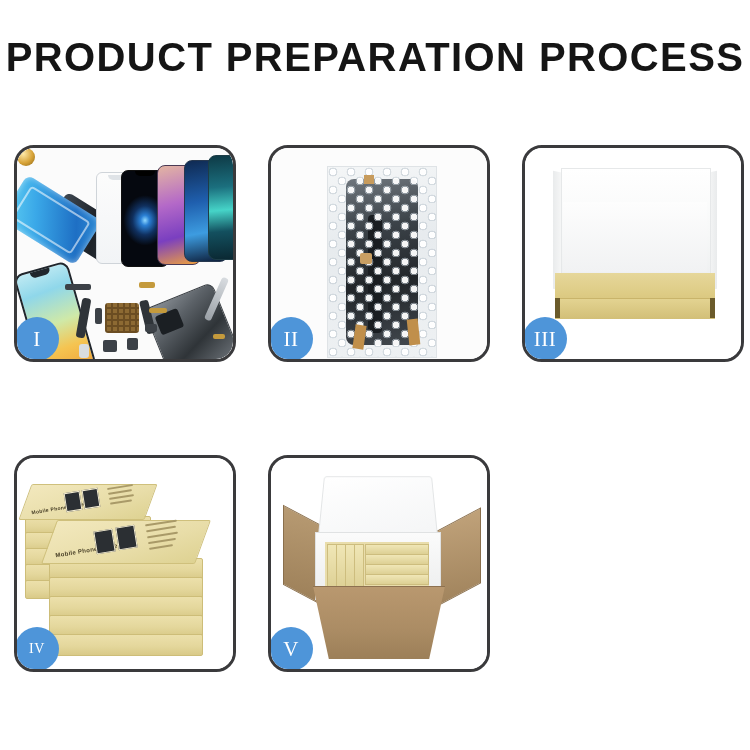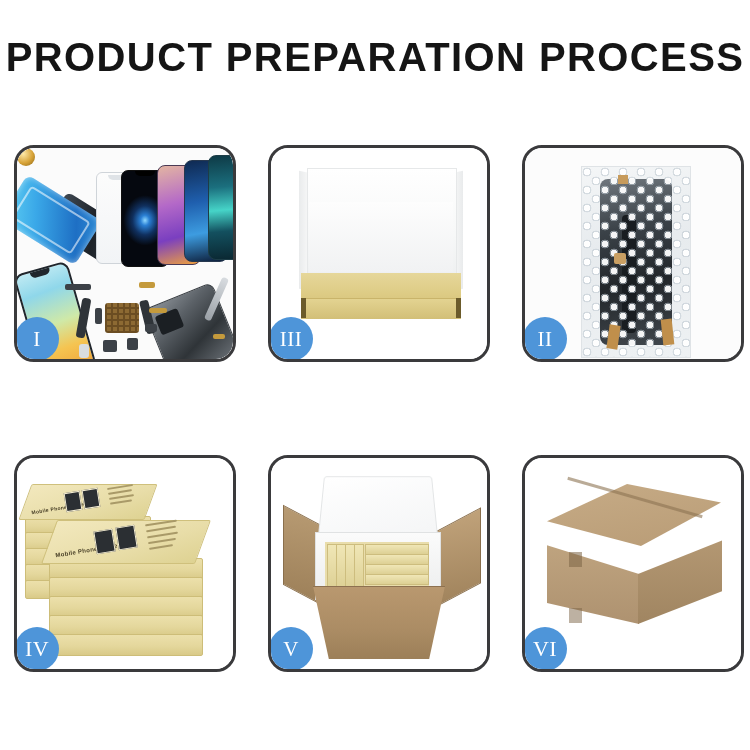--- a/index.html
+++ b/index.html
@@ -47,21 +47,21 @@
   .badge{
     position:absolute;left:-2px;bottom:-2px;
     width:44px;height:44px;border-radius:50%;
     background:#4e95d9;
     display:flex;align-items:center;justify-content:center;
     color:#ffffff;
     font-family:"Liberation Serif", serif;
     font-size:21px;line-height:1;letter-spacing:.5px;
     z-index:6;
   }
-  .badge.n4,.badge.n6{font-size:22px;}
+  .badge.n4,.badge.n6{font-size:14px;}
 
   
   .p1{background:#fbfbfb;}
   .ph{position:absolute;border-radius:5px;}
   
   .p1 .adh{
     left:8px;top:28px;width:52px;height:88px;
     background:linear-gradient(150deg,#63d4f4 0%,#3aa8e8 35%,#1e6fc4 75%,#2f8ed6 100%);
     transform:rotate(-58deg);border-radius:7px;
     box-shadow:inset 0 0 6px rgba(255,255,255,.5);
@@ -349,50 +349,50 @@
         <div class="part" style="left:86px;top:192px;width:14px;height:12px;"></div>
         <div class="part" style="left:110px;top:190px;width:11px;height:12px;"></div>
         <div class="partg" style="left:196px;top:186px;width:12px;height:5px;"></div>
       </div>
       <div class="badge n1">
         <span>I</span>
       </div>
     </div>
 
     <div class="card">
+      <div class="card-inner p2">
+        <div class="bag">
+          <div class="scr"></div>
+          <div class="flexcab"></div>
+          <div class="tan1"></div>
+          <div class="tan2"></div>
+          <div class="tan3"></div>
+          <div class="tan4"></div>
+          <div class="bubbles"></div>
+        </div>
+      </div>
+      <div class="badge n2">
+        <span>II</span>
+      </div>
+    </div>
+
+    <div class="card">
       <div class="card-inner p3">
         <div class="lidL"></div>
         <div class="lidR"></div>
         <div class="lid"></div>
         <div class="foam"></div>
         <div class="contents"></div>
         <div class="boxbody"></div>
         <div class="boxface"></div>
         <div class="edgeL"></div>
         <div class="edgeR"></div>
       </div>
       <div class="badge n3">
         <span>III</span>
-      </div>
-    </div>
-
-    <div class="card">
-      <div class="card-inner p2">
-        <div class="bag">
-          <div class="scr"></div>
-          <div class="flexcab"></div>
-          <div class="tan1"></div>
-          <div class="tan2"></div>
-          <div class="tan3"></div>
-          <div class="tan4"></div>
-          <div class="bubbles"></div>
-        </div>
-      </div>
-      <div class="badge n2">
-        <span>II</span>
       </div>
     </div>
 
     <div class="card">
       <div class="card-inner p4">
 
         <div class="slab" style="left:8px;top:58px;width:124px;height:17px;border-radius:2px;"></div>
         <div class="slab" style="left:8px;top:74px;width:124px;height:17px;border-radius:2px;"></div>
         <div class="slab" style="left:8px;top:90px;width:124px;height:17px;border-radius:2px;"></div>
         <div class="slab" style="left:8px;top:106px;width:124px;height:17px;border-radius:2px;"></div>
@@ -444,28 +444,15 @@
           <div class="bar" style="left:40px;top:22px;width:62px;height:9px;"></div>
           <div class="bar" style="left:40px;top:32px;width:62px;height:9px;"></div>
         </div>
         <div class="carton"></div>
       </div>
       <div class="badge n5">
         <span>V</span>
       </div>
     </div>
 
-    <div class="card">
-      <div class="card-inner p6">
-        <div class="top"></div>
-        <div class="front"></div>
-        <div class="side"></div>
-        <div class="seam"></div>
-        <div class="tape1"></div>
-        <div class="tape2"></div>
-      </div>
-      <div class="badge n6">
-        <span>VI</span>
-      </div>
-    </div>
 
   </div>
 </div>
 
 </body></html>

